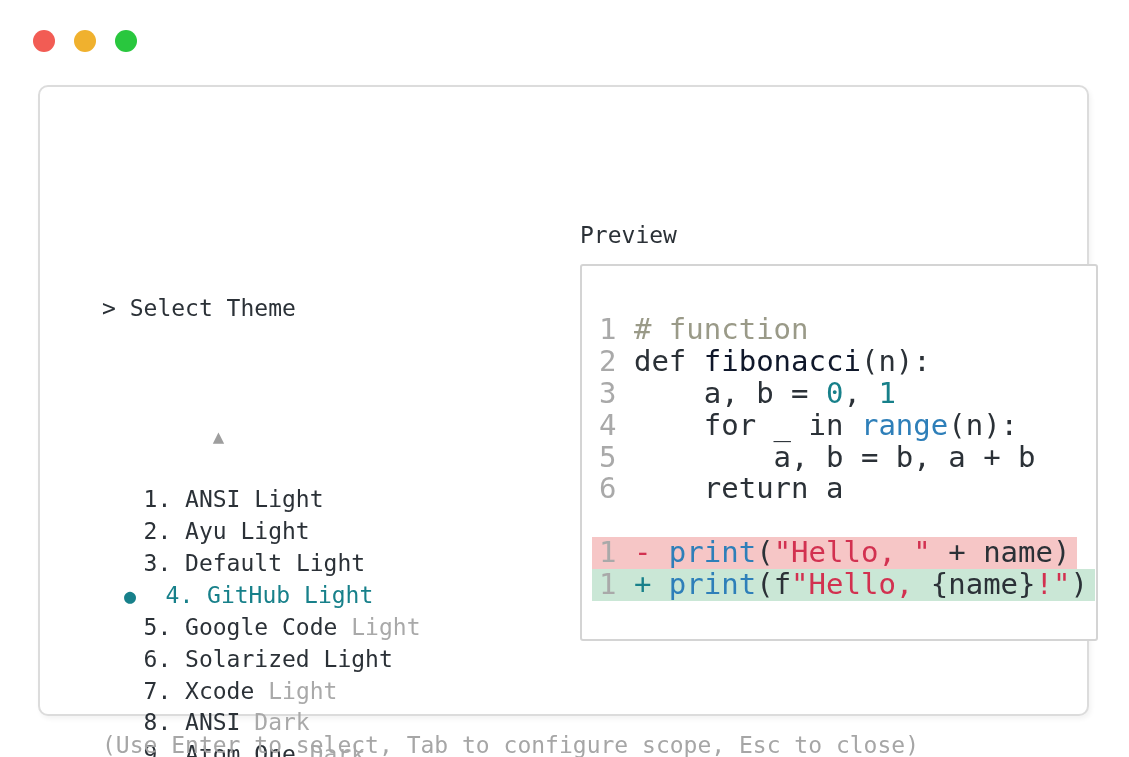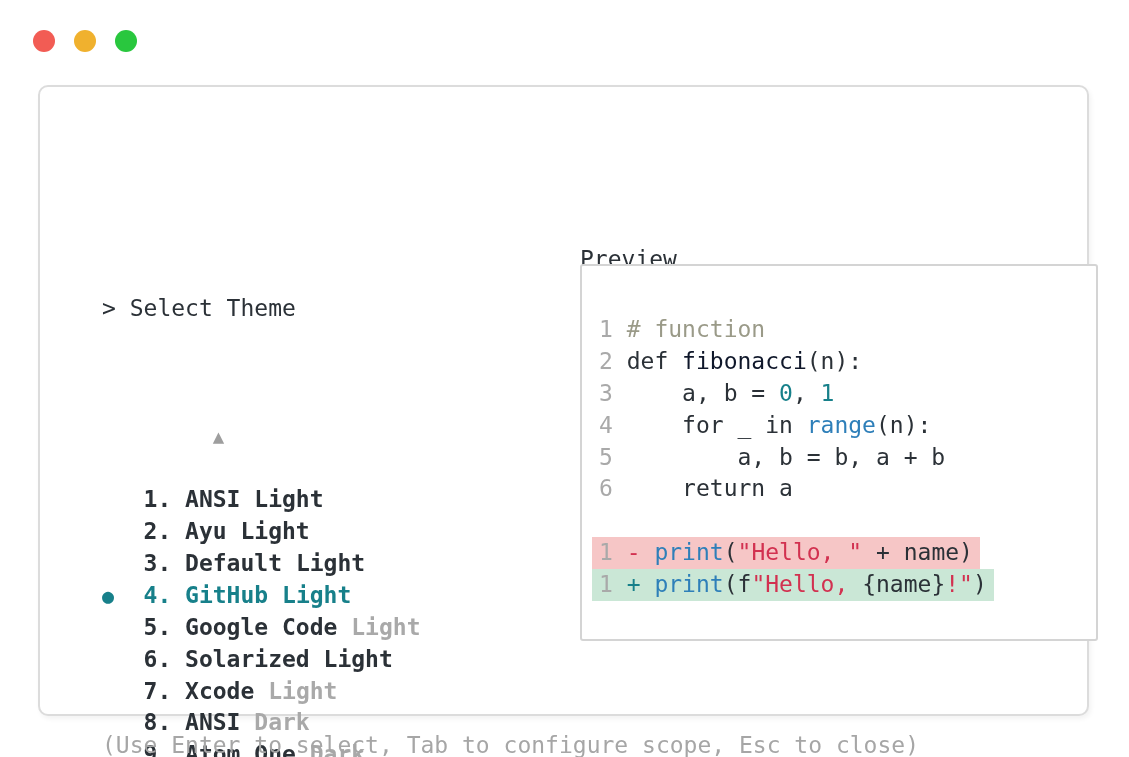--- a/index.html
+++ b/index.html
@@ -8,31 +8,31 @@
   .traffic-lights{position:absolute;left:33px;top:30px;display:flex;gap:19px;}
   .light{width:22px;height:22px;border-radius:50%;border:none;padding:0;cursor:default;}
   .panel{position:absolute;left:38px;top:85px;width:1047px;height:627px;
          border:2px solid #dcdcdc;border-radius:10px;background:#ffffff;
          box-shadow:2px 3px 5px rgba(0,0,0,0.05);}
   .left-col{position:absolute;left:62px;top:133px;font-size:23px;line-height:31.9px;white-space:pre;}
   .row{height:31.9px;}
   .prompt-row{color:#2b3137;margin-top:9px;}
   .arrow{font-size:19px;}
   .arrow-up{color:#9e9e9e;}
-  .list-item{color:#2b3137;white-space:pre;height:31.9px;font-weight:bold;}
-  .list-item.selected{color:#17808a;}
+  .list-item{color:#2b3137;white-space:pre;height:31.9px;}
+  .list-item.selected{color:#17808a;margin-left:22px;}
   .bullet-col{display:inline-block;width:2ch;}
   .bullet-glyph{font-size:20px;}
   .num-col{display:inline-block;width:2ch;text-align:right;}
   .variant.muted{color:#a9a9a9;}
   .help{position:absolute;left:62px;top:643px;font-size:23px;line-height:31.9px;color:#a6a6a6;white-space:pre;}
-  .preview-title{position:absolute;left:540px;top:133px;font-size:23px;line-height:31.9px;color:#2b3137;margin-top:24px;}
+  .preview-title{position:absolute;left:540px;top:133px;font-size:23px;line-height:31.9px;color:#2b3137;}
   .preview-box{position:absolute;left:540px;top:177px;width:518px;height:377px;
                border:2px solid #d4d4d4;border-radius:3px;background:#ffffff;box-sizing:border-box;}
-  #code-block{padding:48px 0 0 17px;font-size:23px;line-height:31.9px;white-space:pre;}
+  #code-block{padding:48px 0 0 17px;font-size:29px;line-height:31.9px;white-space:pre;}
   .code-row{height:31.9px;}
   .gutter{color:#a9a9a9;}
   .tk-default{color:#2b3137;text-align:right;}
   .tk-comment{color:#9a9a88;}
   .tk-function{color:#0f172a;margin-top:6px;}
   .tk-call{color:#2e7fb9;margin-top:20px;}
   .tk-number{color:#17808a;}
   .tk-string{color:#d23150;}
   .tk-addmark{color:#17808a;}
   .hl{display:inline-block;padding:0 7px;margin-left:-7px;}

